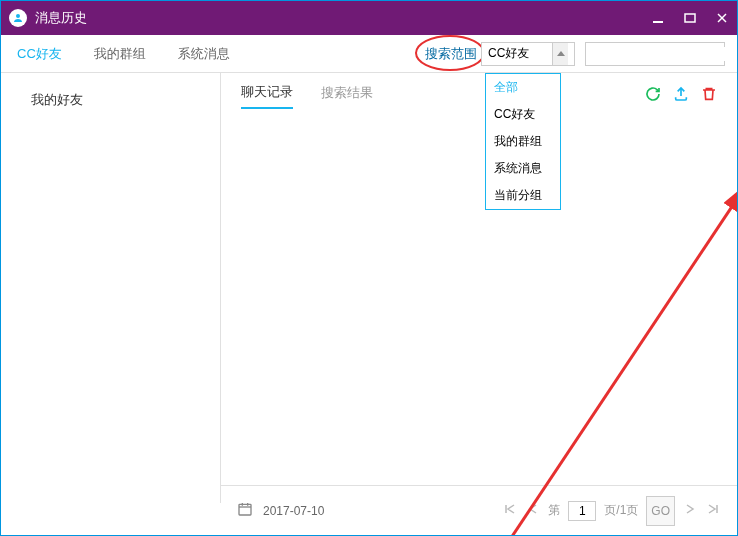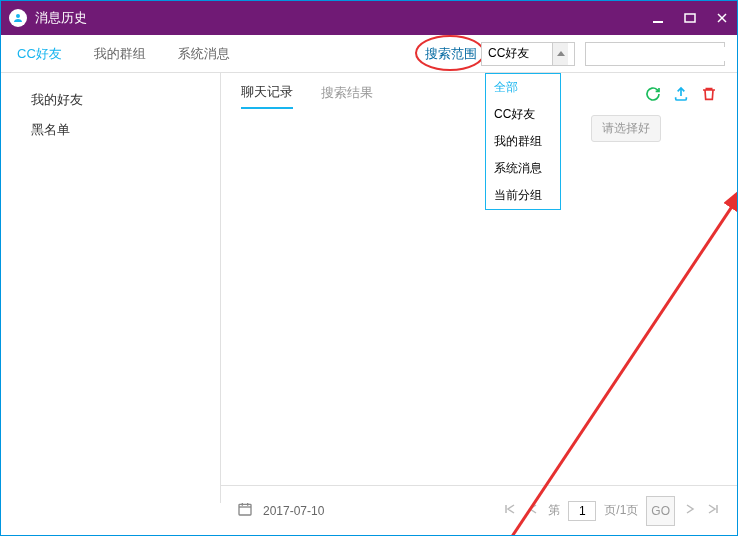--- a/index.html
+++ b/index.html
@@ -112,40 +112,38 @@
   <div class="item sel">全部</div>
   <div class="item">CC好友</div>
   <div class="item">我的群组</div>
   <div class="item">系统消息</div>
   <div class="item">当前分组</div>
 </div>
 
 <div class="main">
   <div class="sidebar">
     <div class="sitem">我的好友</div>
-    <div class="sitem">黑名单</div>
   </div>
   <div class="content">
     <div class="content-tabs">
       <div class="ctab active">聊天记录</div>
       <div class="ctab">搜索结果</div>
       <div class="actions">
         <div class="abtn refresh"><svg width="16" height="16" viewBox="0 0 24 24" fill="none" stroke="#1abc5c" stroke-width="2.5">
               <path d="M21 12a9 9 0 1 1-3-6.7L21 8"></path>
               <path d="M21 3v5h-5"></path>
             </svg></div>
         <div class="abtn export"><svg width="16" height="16" viewBox="0 0 24 24" fill="none" stroke="#18b5ef" stroke-width="2.5">
               <path d="M12 15V3M7 8l5-5 5 5M4 17v2a2 2 0 0 0 2 2h12a2 2 0 0 0 2-2v-2"></path>
             </svg></div>
         <div class="abtn delete"><svg width="16" height="16" viewBox="0 0 24 24" fill="none" stroke="#e63030" stroke-width="2.5">
               <path d="M3 6h18M8 6V4h8v2M6 6l1 14h10l1-14"></path>
             </svg></div>
       </div>
     </div>
-    <div class="please-select">请选择好</div>
 
     <svg class="arrow-svg" width="290" height="380">
       <defs>
           <marker id="ah" markerWidth="12" markerHeight="12" refX="6" refY="3" orient="auto">
             <path d="M0,0 L0,6 L10,3 Z" fill="#e63030"></path>
           </marker>
         </defs>
       <line x1="30" y1="370" x2="270" y2="10" stroke="#e63030" stroke-width="3" marker-end="url(#ah)"></line>
     </svg>
   </div>

